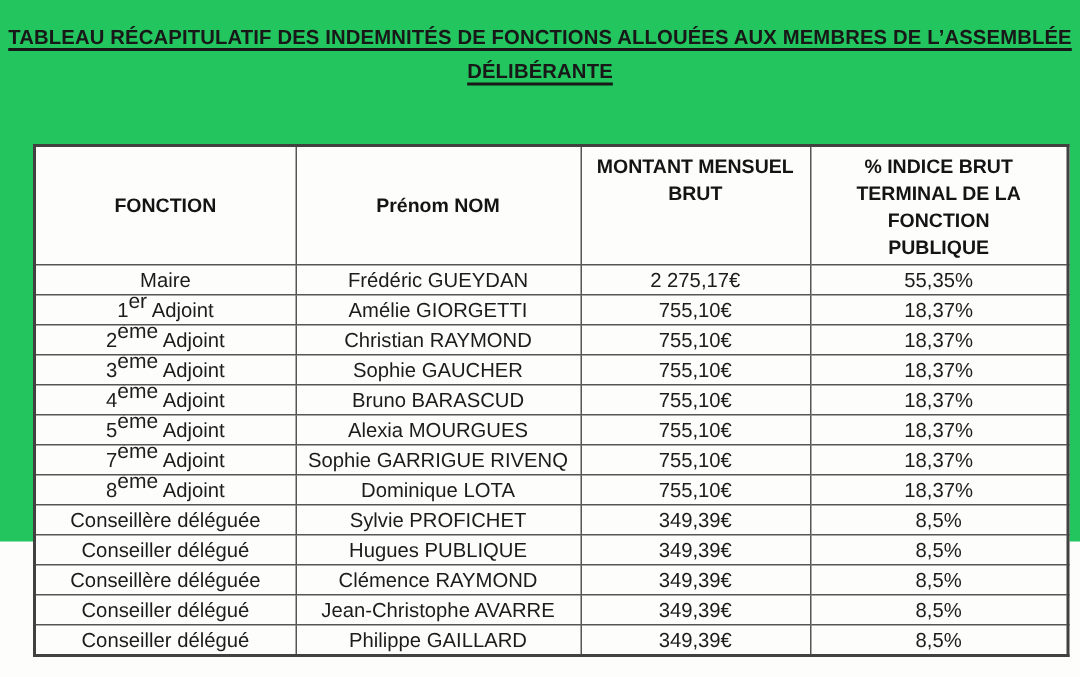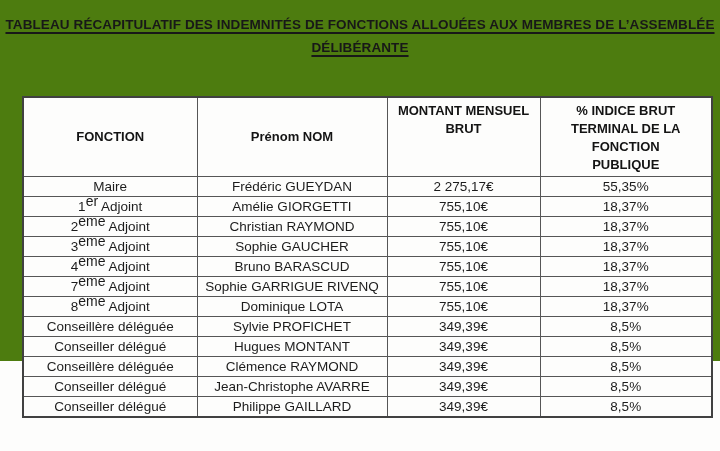--- a/index.html
+++ b/index.html
@@ -6,21 +6,21 @@
   html, body { width: 720px; height: 451px; overflow: hidden; }
   body {
     font-family: "Liberation Sans", sans-serif;
     background: #fdfdfc;
     color: #1c1c1c;
   }
   .page {
     position: relative;
     width: 720px;
     height: 361px;
-    background: #4d7c0f;
+    background: #22c55e;
   }
   .doc-title {
     position: absolute;
     top: 13px;
     left: 0;
     right: 0;
     text-align: center;
     font-size: 13.5px;
     font-weight: 700;
     line-height: 23px;
@@ -129,40 +129,46 @@
     <td>755,10€</td>
     <td>18,37%</td>
   </tr>
         <tr>
     <td><span>4</span><sup>ème</sup><span> Adjoint</span></td>
     <td>Bruno BARASCUD</td>
     <td>755,10€</td>
     <td>18,37%</td>
   </tr>
         <tr>
+    <td><span>5</span><sup>ème</sup><span> Adjoint</span></td>
+    <td>Alexia MOURGUES</td>
+    <td>755,10€</td>
+    <td>18,37%</td>
+  </tr>
+        <tr>
     <td><span>7</span><sup>ème</sup><span> Adjoint</span></td>
     <td>Sophie GARRIGUE RIVENQ</td>
     <td>755,10€</td>
     <td>18,37%</td>
   </tr>
         <tr>
     <td><span>8</span><sup>ème</sup><span> Adjoint</span></td>
     <td>Dominique LOTA</td>
     <td>755,10€</td>
     <td>18,37%</td>
   </tr>
         <tr>
     <td><span>Conseillère déléguée</span><sup></sup><span></span></td>
     <td>Sylvie PROFICHET</td>
     <td>349,39€</td>
     <td>8,5%</td>
   </tr>
         <tr>
     <td><span>Conseiller délégué</span><sup></sup><span></span></td>
-    <td>Hugues MONTANT</td>
+    <td>Hugues PUBLIQUE</td>
     <td>349,39€</td>
     <td>8,5%</td>
   </tr>
         <tr>
     <td><span>Conseillère déléguée</span><sup></sup><span></span></td>
     <td>Clémence RAYMOND</td>
     <td>349,39€</td>
     <td>8,5%</td>
   </tr>
         <tr>

